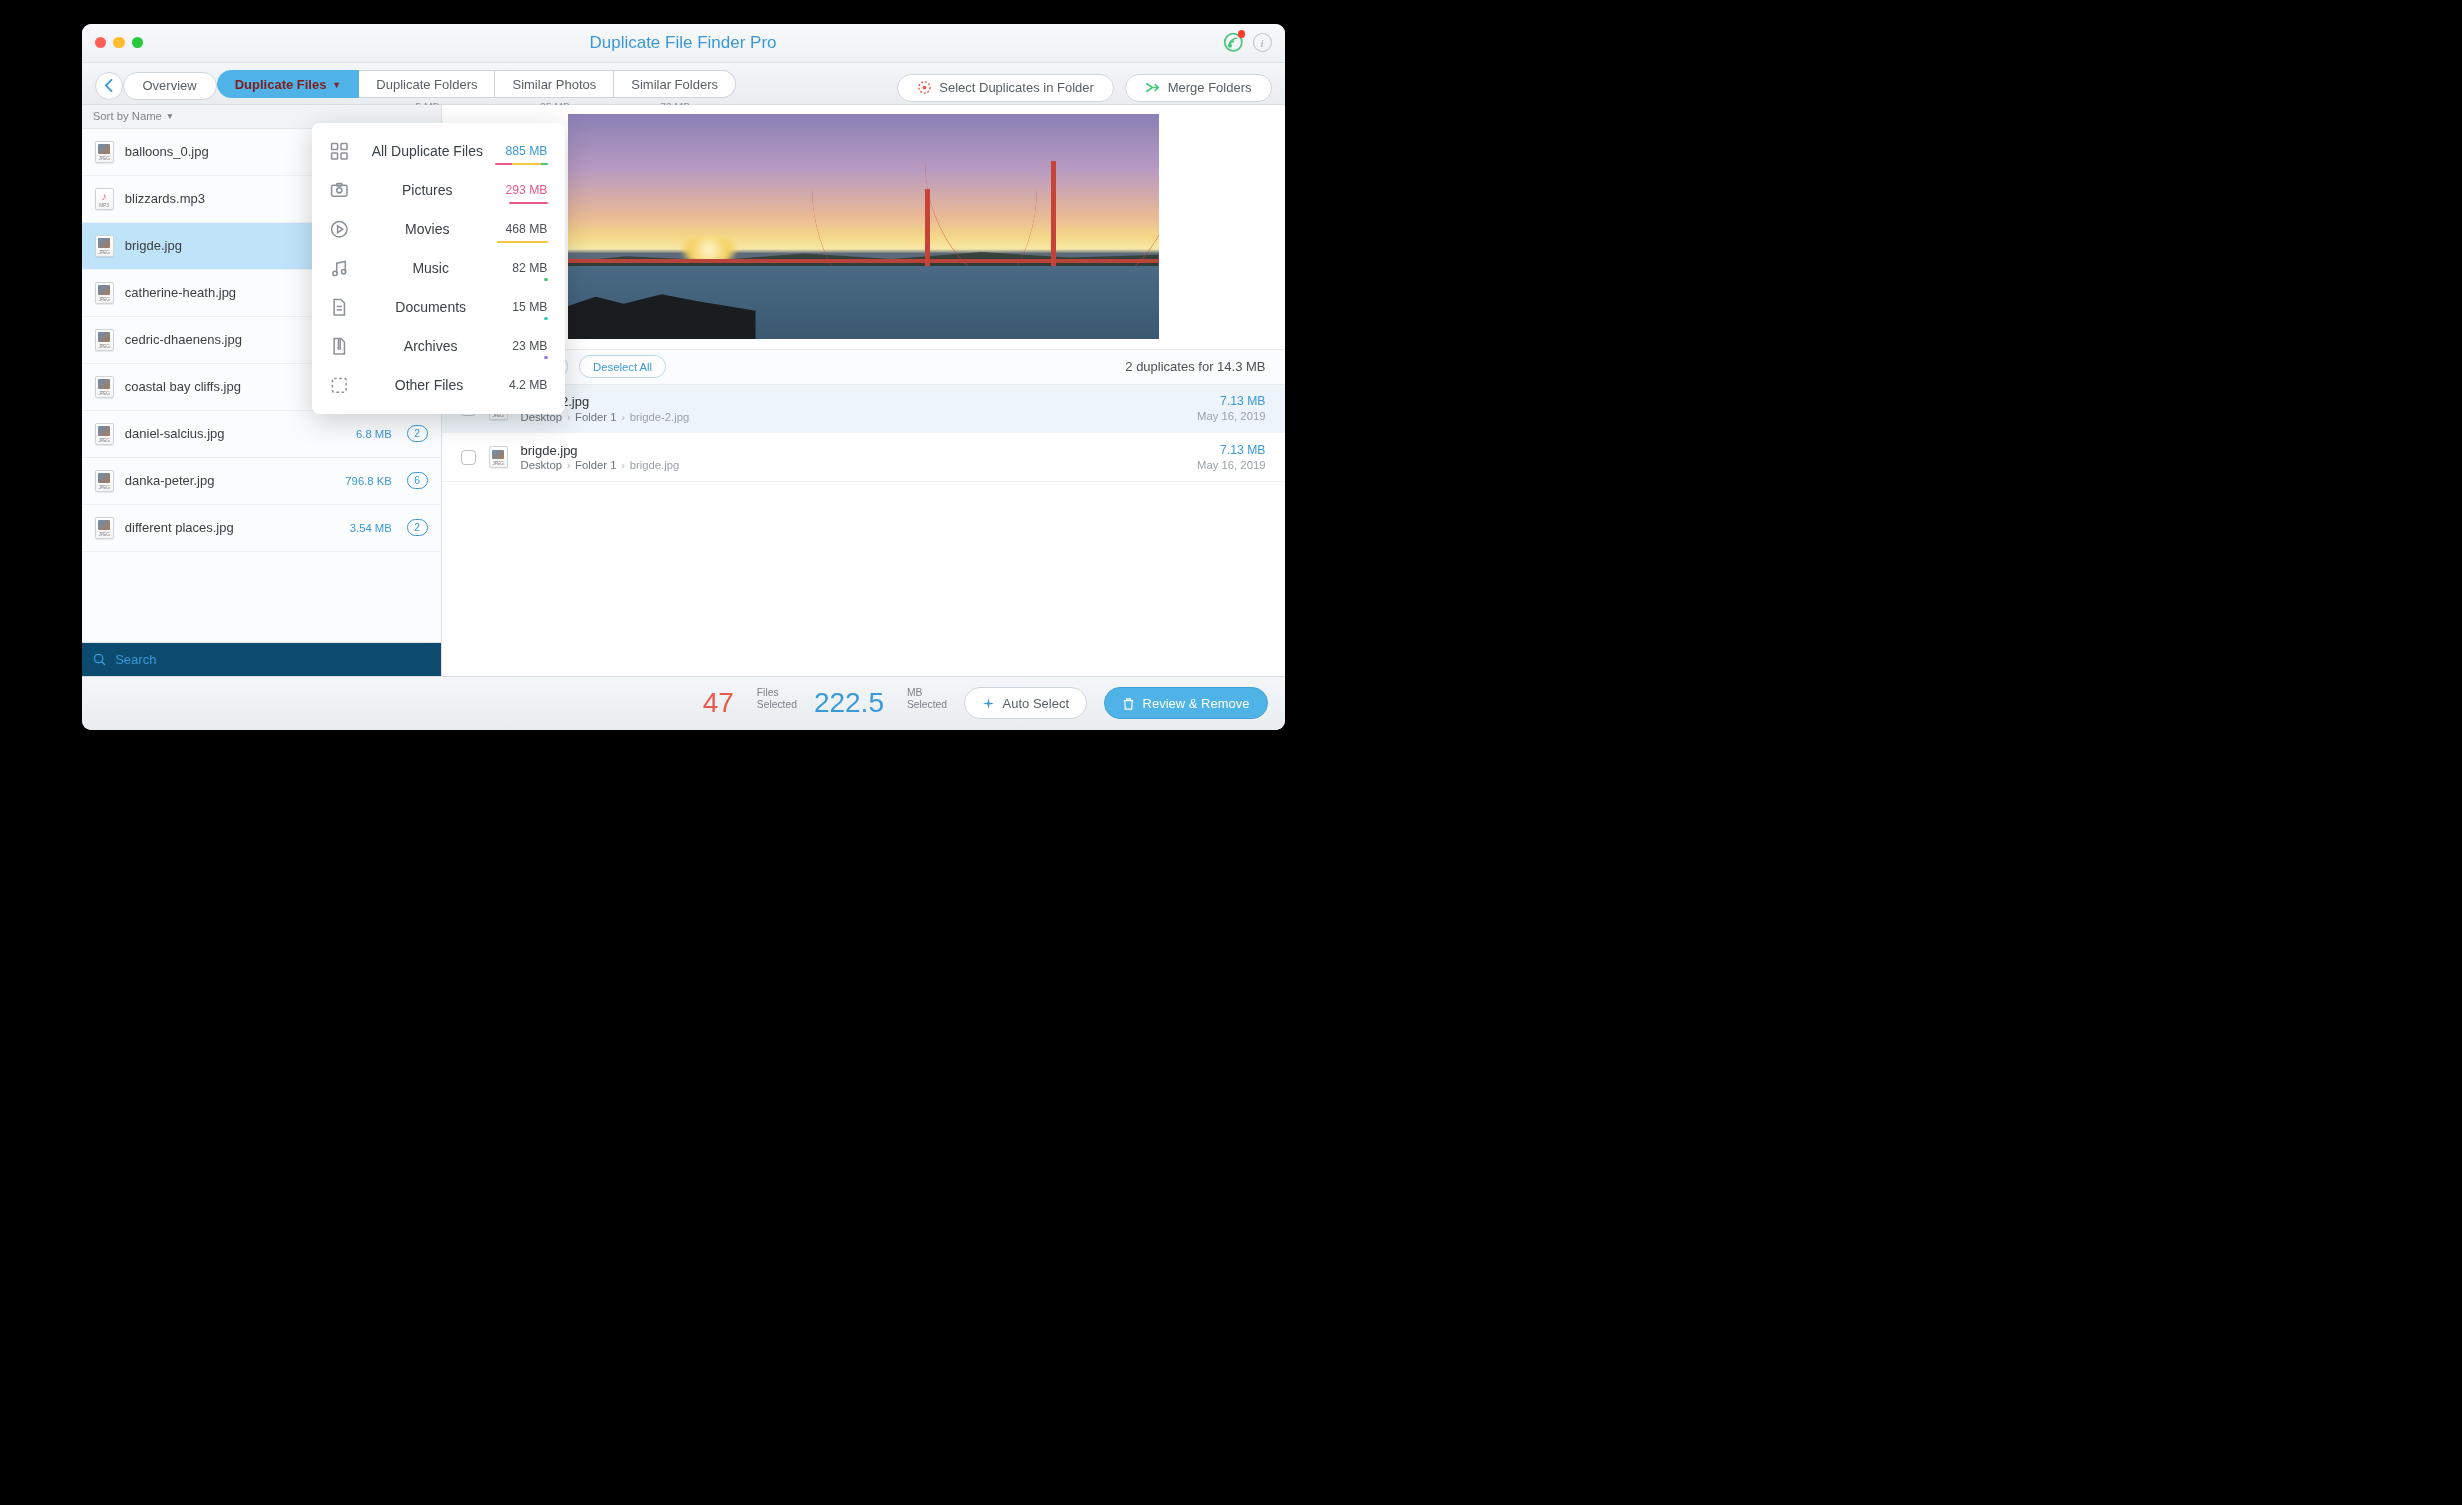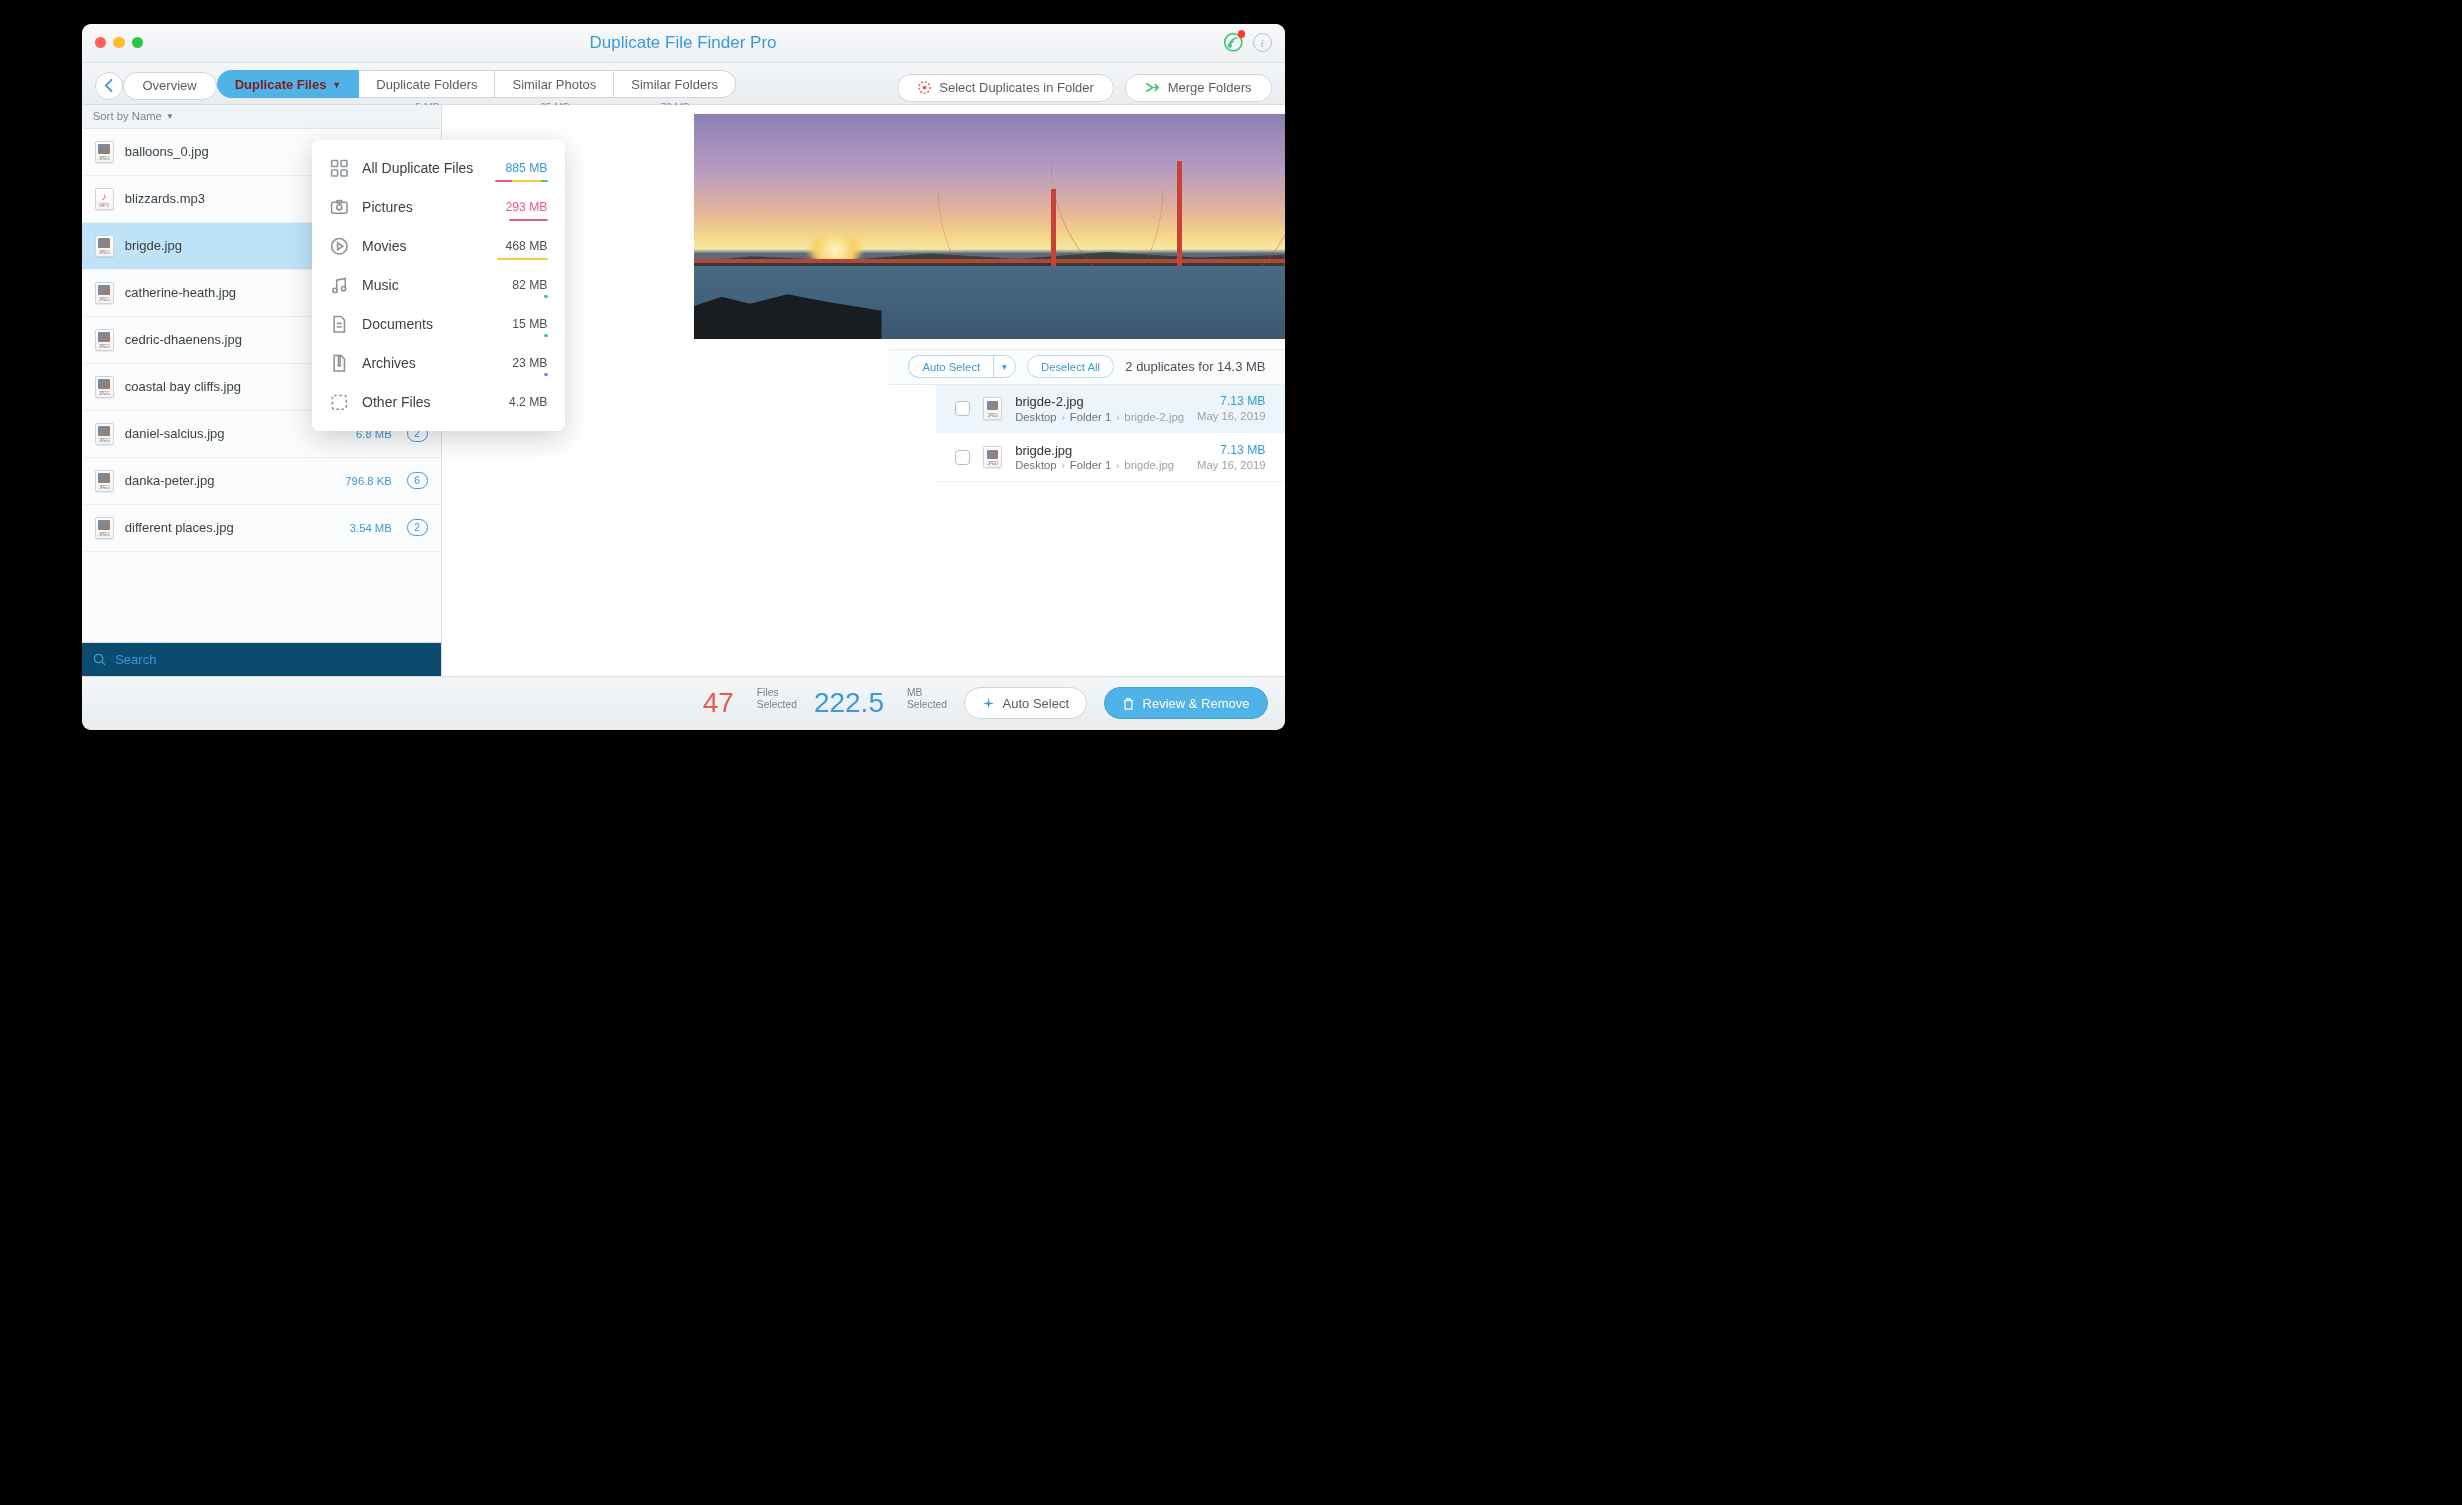--- a/index.html
+++ b/index.html
@@ -37,21 +37,21 @@
 .sort-row { height:24.4px;padding:0 11.3px;font-size:11.3px;color:#7d858c;display:flex;align-items:center;background:#f1f4f6;border-bottom:0.9px solid #e4e8eb; }
 .sort-row .chev { margin-left:3.8px;font-size:8.4px; }
 .file-list { flex:1;overflow:hidden; }
 .file-row { height:47px;display:flex;align-items:center;padding:0 13px;border-bottom:0.9px solid #edf0f2;gap:11.3px; }
 .file-row.selected { background:#bfe4f9; }
 .file-name { flex:1;font-size:13px;color:#3b4043;white-space:nowrap;overflow:hidden;text-overflow:ellipsis; }
 .file-size { font-size:11.3px;color:#3a99d8;margin-right:3.8px; }
 .file-count { min-width:20.6px;height:17px;border-radius:8.4px;border:1.4px solid #3a99d8;color:#3a99d8;font-size:10.3px;display:flex;align-items:center;justify-content:center;padding:0 4.7px; }
 .search-row { height:34px;border-top:0.9px solid #dde2e6;display:flex;align-items:center;padding:0 11.3px;gap:9.4px;color:#3a99d8;font-size:13px;background:#0c4a6e; }
 
-.main { flex:1;display:flex;flex-direction:column;background:#fff;align-items:flex-end; }
+.main { flex:1;display:flex;flex-direction:column;background:#fff; }
 .preview { height:244px;display:flex;align-items:center;justify-content:center;padding:9.4px 0; }
 .preview-img { width:591px;height:225px;background:#333;position:relative;overflow:hidden; }
 .sky { position:absolute;inset:0;background:linear-gradient(180deg,#8a7fb5 0%,#b89bc2 25%,#e8b896 45%,#f5d988 55%,#f7e8a8 60%,#5d6a7a 62%,#4a5e72 100%); }
 .sun { position:absolute;left:113px;top:122px;width:56px;height:28px;background:radial-gradient(circle,#fff7d0,#f5d060 60%,transparent);border-radius:50%;filter:blur(1.9px); }
 .bridge-tower { position:absolute;background:#c74338;width:5.6px; }
 .bt1 { left:357px;top:75px;height:94px; }
 .bt2 { left:483px;top:47px;height:122px; }
 .bridge-deck { position:absolute;left:0;right:0;top:145px;height:3.8px;background:#b8433a; }
 .cable { position:absolute;border-top:1.9px solid #c74338;border-radius:50%/100% 100% 0 0;top:75px; }
 .c1 { left:244px;width:225px;height:141px;border-radius:0 0 50% 50%/0 0 100% 100%;border-top:none;border-bottom:1.9px solid #c74338;top:73px; }
@@ -83,21 +83,21 @@
 .footer { height:54px;background:linear-gradient(#f4f6f8,#e9edf0);border-top:0.9px solid #d8dde1;display:flex;align-items:center;justify-content:flex-end;padding:0 17px;gap:17px; }
 .stat { display:flex;align-items:flex-start;gap:23px; }
 .stat-num { font-size:28px;font-weight:300; }
 .stat-num.red { color:#e85a4a; }
 .stat-num.blue { color:#3a99d8; }
 .stat-lbl { font-size:10.3px;color:#7a828a;line-height:1.2; }
 .foot-btn { height:32px;padding:0 17px;border-radius:16px;font-size:13px;display:flex;align-items:center;gap:7.5px; }
 .foot-btn.ghost { border:0.9px solid #cfd6db;background:#fff;color:#585f64; }
 .foot-btn.primary { background:#4fb3e8;color:#fff;border:0.9px solid #3fa3d8; }
 
-.dropdown { position:absolute;left:230px;top:116px;width:253px;background:#fff;border-radius:7.5px;box-shadow:0 7.5px 28px rgba(0,0,0,0.18);padding:9.4px 0;z-index:50; }
+.dropdown { position:absolute;left:230px;top:99px;width:253px;background:#fff;border-radius:7.5px;box-shadow:0 7.5px 28px rgba(0,0,0,0.18);padding:9.4px 0;z-index:50;text-align:center; }
 .dd-row { height:39px;display:flex;align-items:center;padding:0 17px;gap:13px;position:relative; }
 .dd-icon { width:20.6px;height:20.6px;color:#8a9299;flex-shrink:0; }
 .dd-label { flex:1;font-size:14px;color:#3b4146; }
 .dd-size { font-size:12.2px; }
 .dd-underline { position:absolute;right:17px;bottom:5.6px;height:2.3px;border-radius:1.9px; }
 .dd-row.all .dd-size { color:#3a99d8; }
 .dd-row.all .dd-underline { width:53px;background:linear-gradient(90deg,#e85a8a 0%,#e85a8a 33%,#f5c842 33%,#f5c842 86%,#4ac77a 86%); }
 .dd-row.pic .dd-size { color:#e85a8a; } .dd-row.pic .dd-underline { width:39px;background:#e85a8a; }
 .dd-row.mov .dd-size { color:#4a5056; } .dd-row.mov .dd-underline { width:51px;background:#f5c842; }
 .dd-row.mus .dd-size { color:#4a5056; } .dd-row.mus .dd-dot { position:absolute;right:17px;bottom:6.6px;width:3.8px;height:3.8px;border-radius:50%;background:#4ac77a; }

